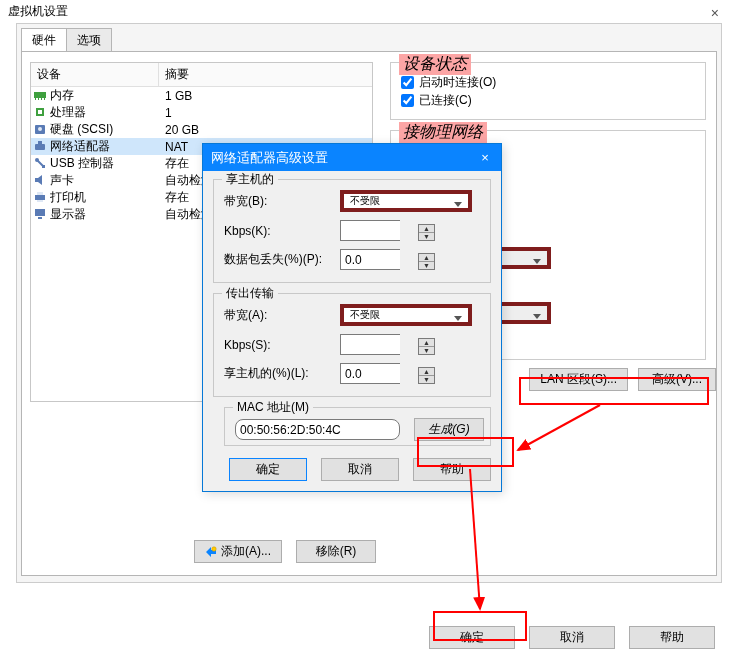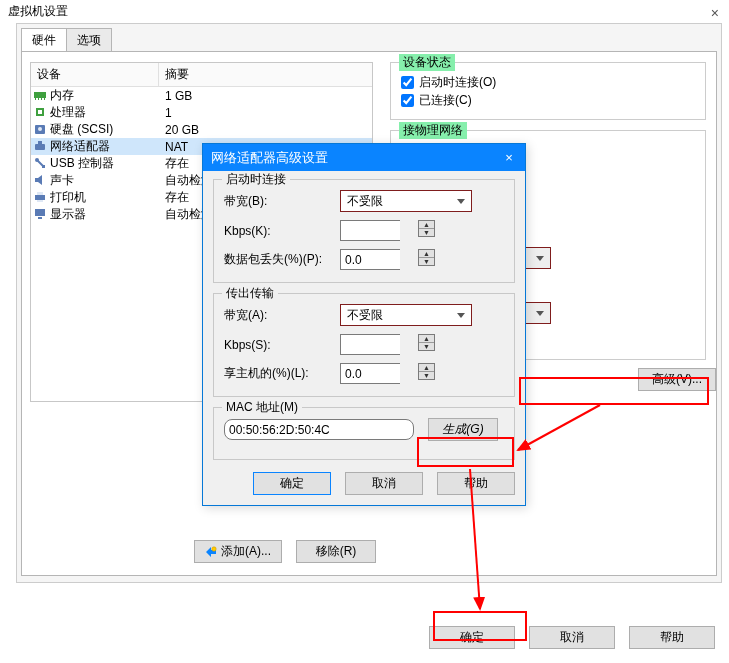--- a/index.html
+++ b/index.html
@@ -25,36 +25,36 @@
   .dev-rows { }
   .dev-row { display: flex; height: 17px; align-items: center; }
   .dev-row.sel { background: #cfe6fb; }
   .dev-row .ic { width: 18px; text-align: center; }
   .dev-row .ic svg { vertical-align: -2px; }
   .dev-row .nm { width: 110px; padding-left: 1px; }
   .dev-row .sm { flex: 1; padding-left: 6px; }
 
   .btn { display: inline-flex; align-items: center; justify-content: center; border: 1px solid #adadad; background: #e1e1e1; height: 23px; min-width: 80px; padding: 0 10px; font-size: 12px; color: #000; }
   .input { border: 1px solid #7a7a7a; background: #fff; height: 21px; padding: 0 4px; font-size: 12px; }
-  .select { border: 1px solid #7f1d1d; background: #fff; height: 22px; font-size: 12px; width: 132px; position: relative; display: inline-flex; align-items: center; padding: 0 18px 0 6px; }
+  .select { border: 4px solid #7f1d1d; background: #fff; height: 22px; font-size: 10px; width: 132px; position: relative; display: inline-flex; align-items: center; padding: 0 18px 0 6px; }
   .select:after { content: ""; position: absolute; right: 6px; top: 8px; border-left: 4px solid transparent; border-right: 4px solid transparent; border-top: 5px solid #555; }
-  .spin { display: inline-flex; align-items: flex-start; gap: 18px; }
+  .spin { display: inline-flex; align-items: flex-end; gap: 18px; }
   .spin .input { width: 60px; border-right: none; }
   .spin .sbtns { display: flex; flex-direction: column; width: 17px; border: 1px solid #7a7a7a; }
   .spin .sbtns div { flex:1; display:flex; align-items:center; justify-content:center; background:#e1e1e1; font-size:7px; color:#333; }
   .spin .sbtns div:first-child { border-bottom:1px solid #999; }
 
   
   .group { border: 1px solid #ccc; padding: 10px 10px 10px 10px; margin-bottom: 10px; position: relative; }
-  .group-title { position: absolute; top: -9px; left: 8px; background: #86efac; padding: 0 4px; font-size: 12px; }
+  .group-title { position: absolute; top: -9px; left: 8px; background: #fca5a5; padding: 0 4px; font-size: 16px; font-style: italic; }
   .chk { display: flex; align-items: center; height: 18px; }
   .chk input { margin-right: 5px; }
 
   
-  .modal { position: absolute; left: 202px; top: 143px; width: 324px; border: 1px solid #0678d7; background: #f0f0f0; box-shadow: 2px 2px 10px rgba(0,0,0,0.15); z-index: 10; }
+  .modal { position: absolute; left: 202px; top: 143px; width: 300px; border: 1px solid #0678d7; background: #f0f0f0; box-shadow: 2px 2px 10px rgba(0,0,0,0.15); z-index: 10; }
   .modal-title { height: 27px; background: #0a84ff; color: #fff; display: flex; align-items: center; padding: 0 8px; position: relative; font-size: 13px; }
   .modal-title .mx { position: absolute; right: 6px; top: 4px; width: 20px; height: 18px; display:flex; align-items:center; justify-content:center; color:#fff; }
   .modal-body { padding: 8px 10px 10px 10px; }
   .fset { border: 1px solid #c8c8c8; padding: 10px 10px 12px 10px; margin-bottom: 10px; position: relative; }
   .fset-title { position: absolute; top: -9px; left: 8px; background: #f0f0f0; padding: 0 4px; }
   .frow { display: flex; align-items: center; margin-bottom: 8px; }
   .frow:last-child { margin-bottom: 0; }
   .flabel { width: 116px; }
   .modal-buttons { display: flex; justify-content: flex-end; gap: 14px; padding: 2px 0 0 0; }
 
@@ -173,20 +173,21 @@
         <div class="group" style="height:230px;">
           <div class="group-title">接物理网络</div>
           <div style="margin-bottom:10px;">状态(P)：</div>
           <div style="margin-bottom:10px;">享主机的 IP 地址</div>
           <div style="margin-bottom:10px;">机共享的专用网络</div>
           <div style="margin-bottom:8px;">网络</div>
           <div class="select" style="width:150px;background:#eee;margin-bottom:30px;"></div>
           <div class="select" style="width:150px;background:#eee;"></div>
         </div>
         <div class="right-extra-btns">
+           <span class="btn" style="min-width:86px;">LAN 区段(S)...</span>
            <span class="btn" style="min-width:78px;">高级(V)...</span>
         </div>
       </div>
     </div>
 
     <div style="position:absolute; bottom:12px; left:172px; display:flex; gap:14px;">
       <span class="btn">
           <svg width="12" height="12" viewBox="0 0 12 12" style="margin-right:4px;">
             <path d="M6 1 L1 6 L6 11 L6 8 L11 8 L11 4 L6 4 Z" fill="#0a84ff"></path>
             <circle cx="9" cy="3" r="2.2" fill="#ffcc00" stroke="#c98f00" stroke-width="0.5"></circle>
@@ -204,21 +205,21 @@
   <span class="btn" style="min-width:86px;">帮助</span>
 </div>
 
 <div class="modal">
   <div class="modal-title">
     <span>网络适配器高级设置</span>
     <span class="mx">×</span>
   </div>
   <div class="modal-body">
     <div class="fset">
-      <div class="fset-title">启动时连接</div>
+      <div class="fset-title">享主机的</div>
       <div class="frow">
           <span class="flabel">带宽(B):</span>
           <span class="select">
             <span>不受限</span>
           </span>
         </div>
       <div class="frow">
           <span class="flabel">Kbps(K):</span>
           <span class="spin">
             <input class="input" value="" style="">
@@ -261,21 +262,21 @@
           <span class="flabel">享主机的(%)(L):</span>
           <span class="spin">
             <input class="input" value="0.0" style="">
             <span class="sbtns">
               <div>▲</div>
               <div>▼</div>
             </span>
           </span>
         </div>
     </div>
-    <div class="fset" style="padding-bottom:18px;">
+    <div class="fset" style="padding-bottom:4px;margin-left:11px;">
       <div class="fset-title">MAC 地址(M)</div>
       <div class="frow" style="gap:14px;">
         <input class="input" style="width: 190px; border-radius: 8px;" value="00:50:56:2D:50:4C">
         <span class="btn" style="min-width:70px;font-style:italic;">生成(G)</span>
       </div>
     </div>
     <div class="modal-buttons">
       <span class="btn" style="border:1px solid #0a84ff;min-width:78px;">确定</span>
       <span class="btn" style="min-width:78px;">取消</span>
       <span class="btn" style="min-width:78px;">帮助</span>

